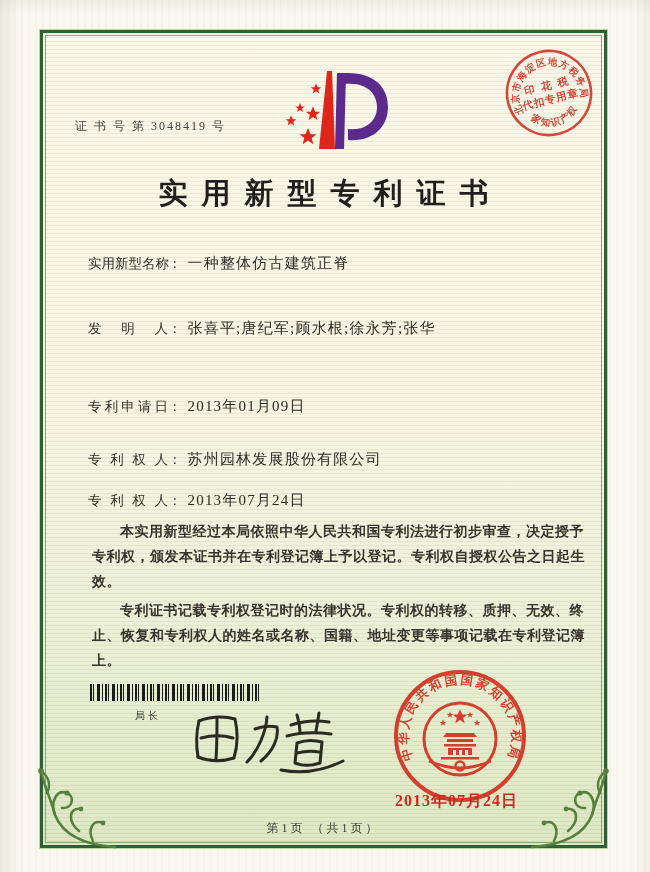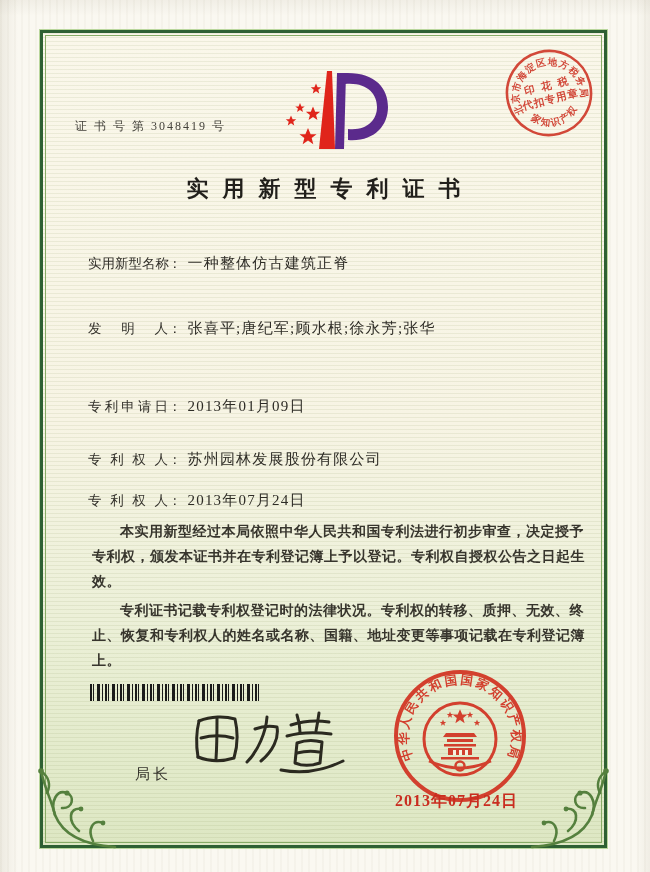--- a/index.html
+++ b/index.html
@@ -25,39 +25,39 @@
   .cert::before{
     content:"";position:absolute;inset:2px;border:1px solid #87ab66;pointer-events:none;
   }
   .cert-no{
     position:absolute;left:32px;top:46px;font-size:12px;letter-spacing:2px;color:#43413a;margin-top:39px;
   }
   .logo{position:absolute;left:226px;top:24px;}
   .tax-stamp{position:absolute;left:458px;top:12px;transform:rotate(-14deg);opacity:.92;}
   .title{
     position:absolute;left:0;top:141px;width:100%;margin:0;text-align:center;
-    font-size:22px;font-weight:700;letter-spacing:14px;padding-left:14px;box-sizing:border-box;
+    font-size:29px;font-weight:700;letter-spacing:14px;padding-left:14px;box-sizing:border-box;
     color:#211f1b;
   }
   .field{position:absolute;left:45px;white-space:nowrap;color:#33312b;}
   .flabel{display:inline-block;width:80px;text-align:justify;text-align-last:justify;font-size:13.5px;vertical-align:baseline;}
   .fcolon{font-size:13.5px;}
   .fvalue{font-size:15px;letter-spacing:1.2px;margin-left:6px;color:#2e2c26;}
   .f0{top:221px;} .f1{top:269px;margin-top:17px;} .f2{top:316px;} .f3{top:364px;} .f4{top:417px;} .f5{top:458px;}
   .paras{position:absolute;left:45px;top:482px;width:502px;color:#37352d;}
   .paras p{margin:4px;text-indent:2em;font-size:14px;line-height:25px;letter-spacing:.5px;font-weight:bold;}
   .barcode{
     position:absolute;left:47px;top:651px;width:172px;height:17px;
     background:repeating-linear-gradient(90deg,
       #1b1b1b 0 2px, rgba(0,0,0,0) 2px 3px,
       #1b1b1b 3px 4px, rgba(0,0,0,0) 4px 7px,
       #1b1b1b 7px 10px, rgba(0,0,0,0) 10px 12px,
       #1b1b1b 12px 13px, rgba(0,0,0,0) 13px 15px);
   }
-  .sig-label{position:absolute;left:92px;top:732px;font-size:15px;letter-spacing:3px;color:#35332c;}
+  .sig-label{position:absolute;left:92px;top:676px;font-size:10px;letter-spacing:3px;color:#35332c;}
   .signature{position:absolute;left:140px;top:672px;}
   .official-seal{position:absolute;left:342px;top:628px;opacity:.95;}
   .seal-date{
     position:absolute;left:352px;top:758px;font-size:16px;font-weight:700;
     letter-spacing:1px;color:#c92d20;white-space:nowrap;
   }
   .footer{
     position:absolute;left:0;bottom:8px;width:100%;text-align:center;
     font-size:12px;letter-spacing:3px;color:#3c3a32;
   }
@@ -203,14 +203,15 @@
           <rect x="68" y="89" width="3" height="5"></rect>
           <rect x="74" y="89" width="3" height="5"></rect>
           <rect x="80" y="89" width="3" height="5"></rect>
         </g>
         <circle cx="75" cy="105" r="4.5" fill="none" stroke="#d23726" stroke-width="2.5"></circle>
         <path d="M44,100 Q75,114 106,100" fill="none" stroke="#d23726" stroke-width="3"></path>
       </g>
     </svg>
     <div class="seal-date">2013年07月24日</div>
 
+    <div class="footer">第1页 （共1页）</div>
   </div>
 </div>
 
 </body></html>

